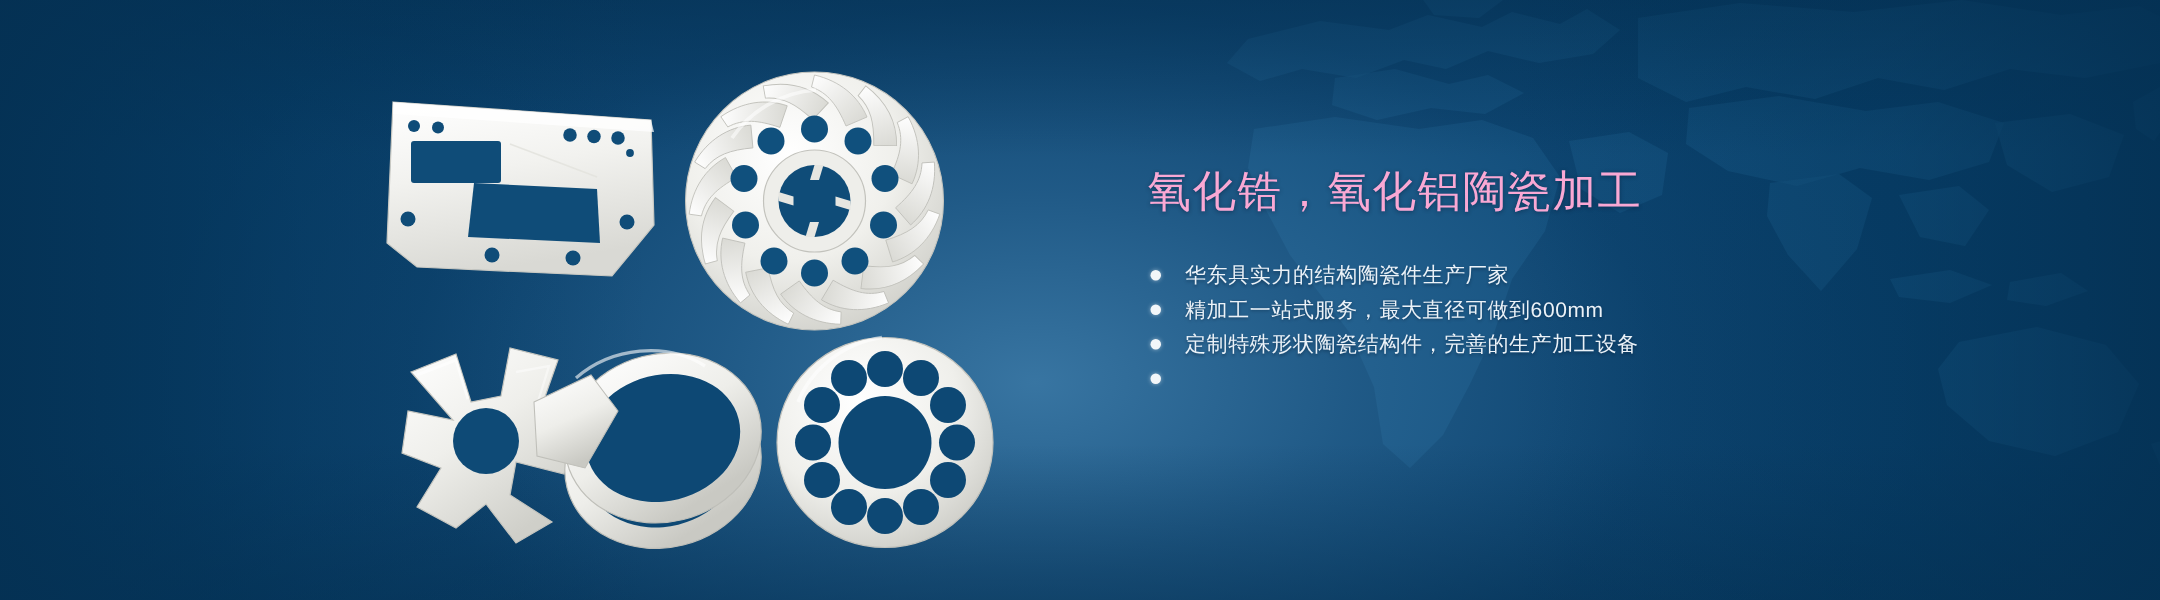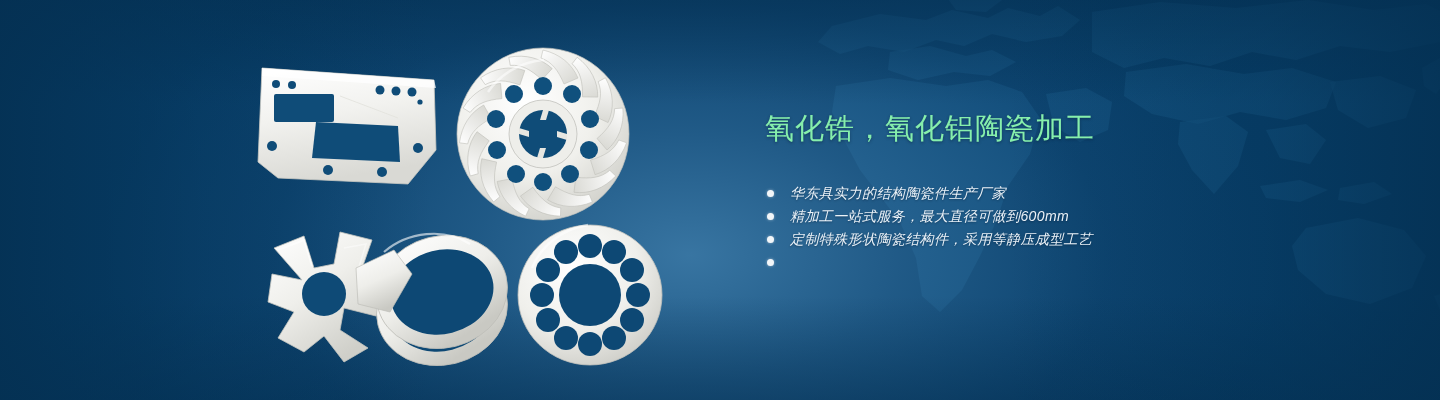--- a/index.html
+++ b/index.html
@@ -64,33 +64,32 @@
   .part { position: absolute; }
 
   
   .copy {
     position: absolute;
     left: 765px;
     top: 108px;
     width: 620px;
   }
   .headline {
-    color: #86efac;
+    color: #f9a8d4;
     font-size: 29px;
     line-height: 40px;
     letter-spacing: 1px;
     font-weight: 400;
     white-space: nowrap;
     text-shadow: 0 1px 3px rgba(0,20,40,0.45);
   }
   .feature-list {
     list-style: none;
-    margin: 34px 0 0 2px;
+    margin: 24px 0 0 2px;
     padding: 0;
-    font-style: italic;
   }
   .feature-item {
     position: relative;
     padding-left: 23px;
     color: #ebf2f8;
     font-size: 14px;
     line-height: 23px;
     letter-spacing: 0.4px;
     white-space: nowrap;
     text-shadow: 0 1px 2px rgba(0,20,40,0.40);
@@ -328,21 +327,21 @@
       <li class="feature-item">
         <span class="feature-dot"></span>
         <span>华东具实力的结构陶瓷件生产厂家</span>
       </li>
       <li class="feature-item">
         <span class="feature-dot"></span>
         <span>精加工一站式服务，最大直径可做到600mm</span>
       </li>
       <li class="feature-item">
         <span class="feature-dot"></span>
-        <span>定制特殊形状陶瓷结构件，采用等静压成型工艺</span>
+        <span>定制特殊形状陶瓷结构件，完善的生产加工设备</span>
       </li>
       <li class="feature-item">
         <span class="feature-dot"></span>
       </li>
     </ul>
   </div>
 
 </div>
 
 </body></html>

